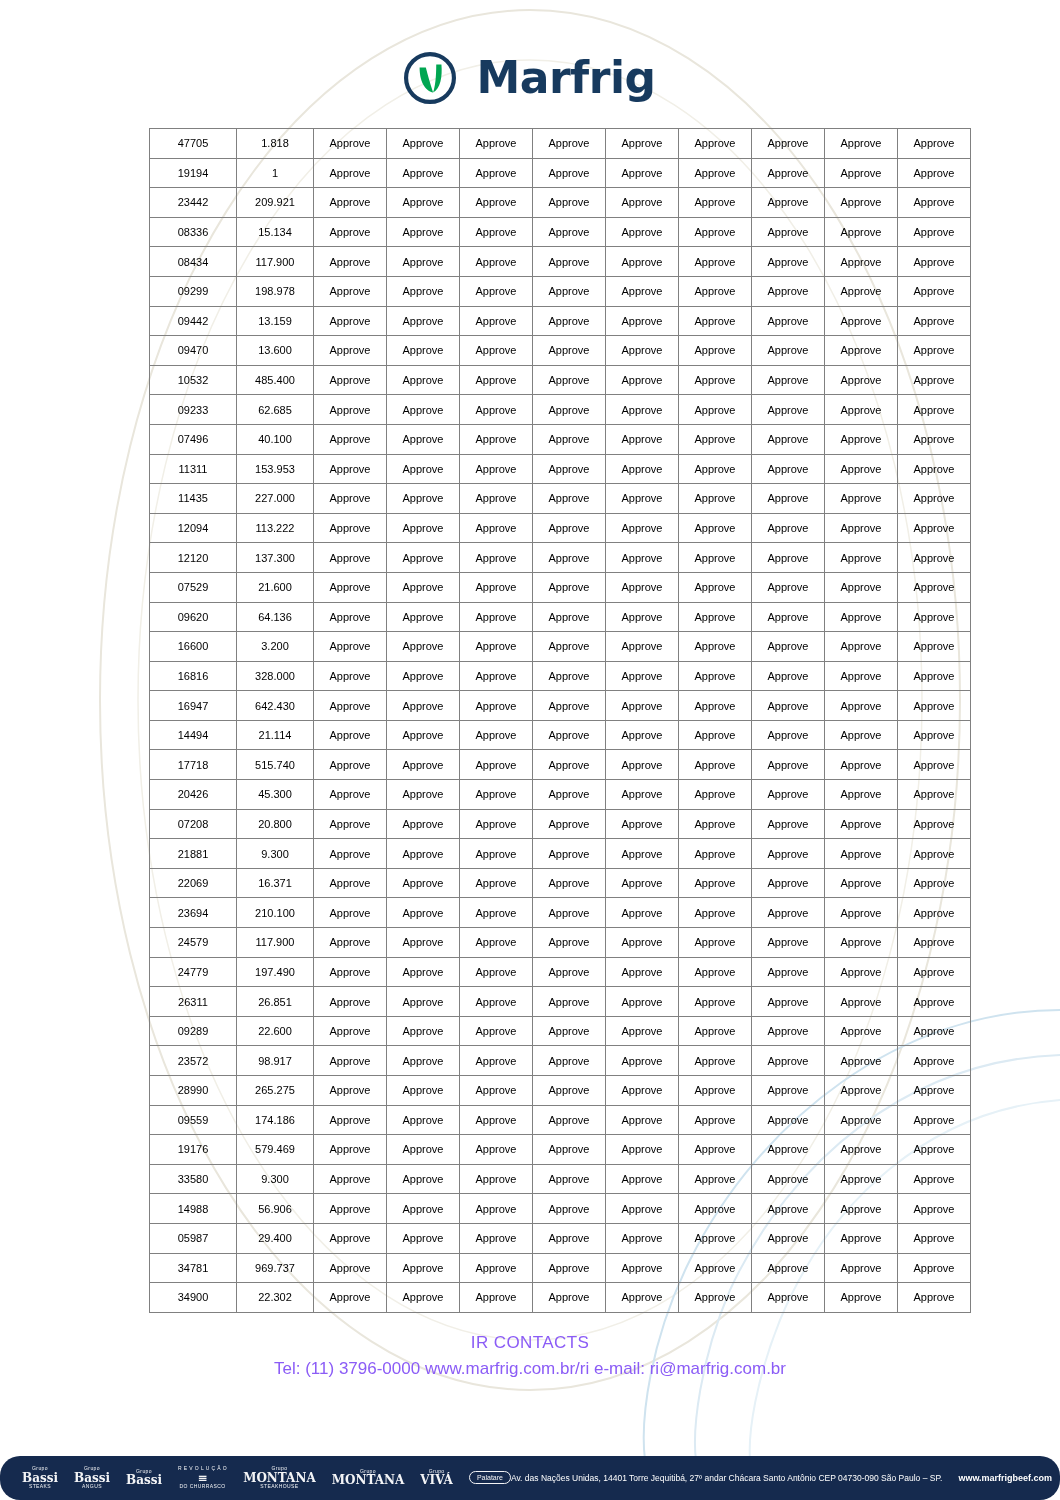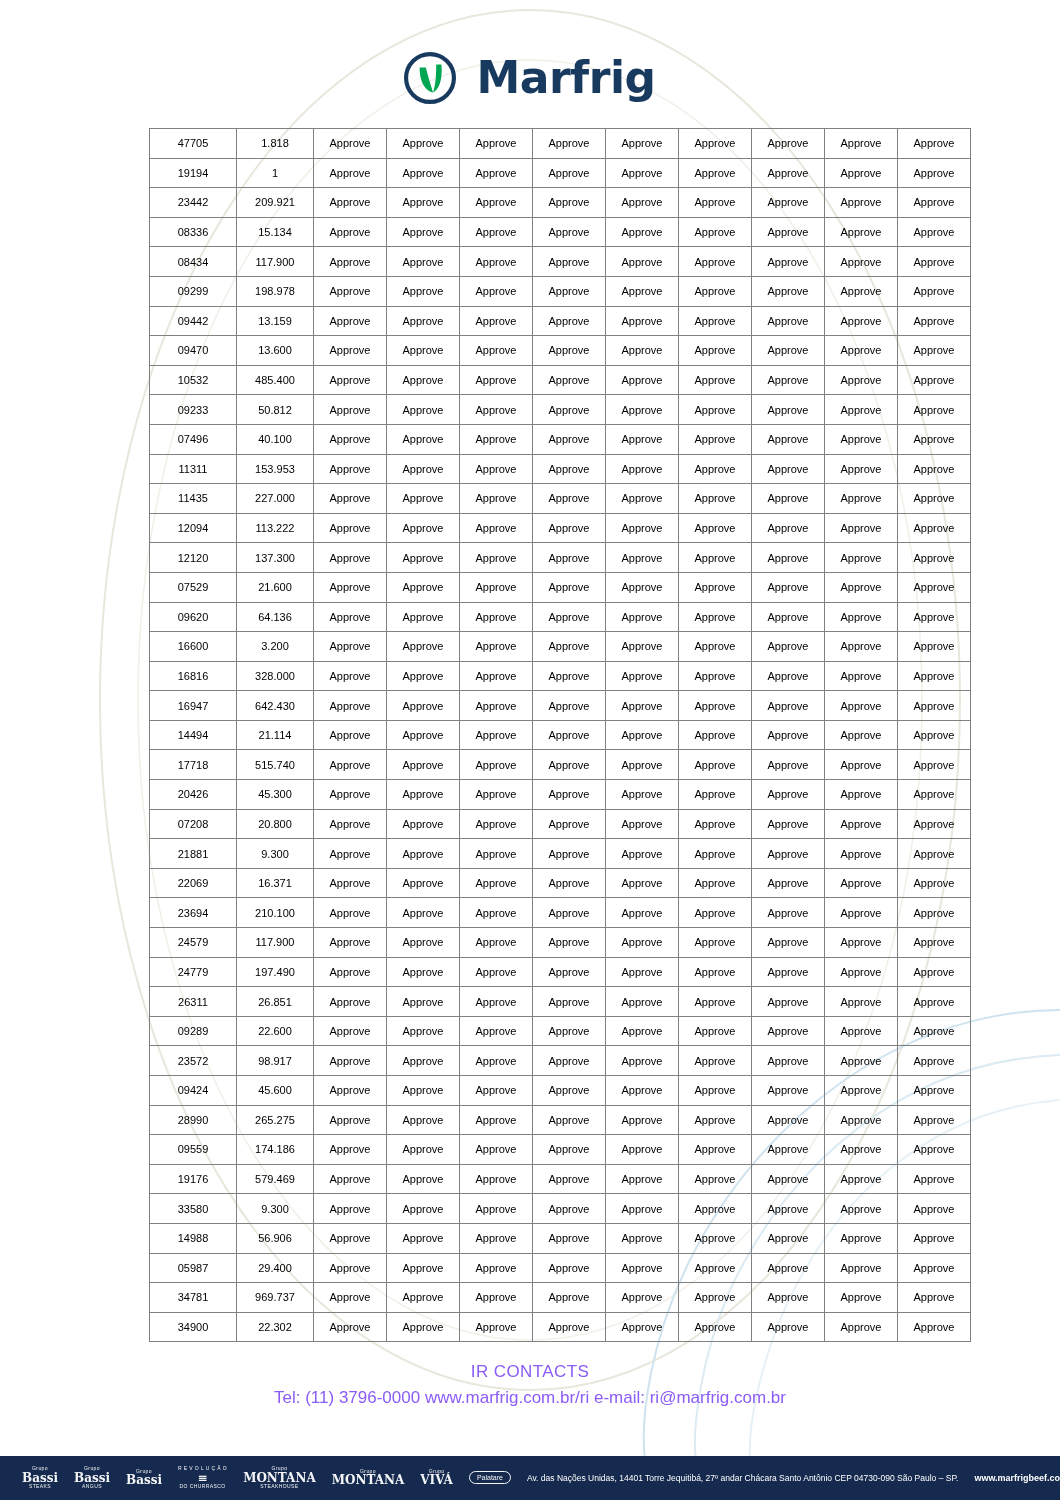--- a/index.html
+++ b/index.html
@@ -103,20 +103,21 @@
   .bottom-band {
     position: absolute;
     left: 0;
     bottom: 0;
     width: 1060px;
     height: 44px;
     background: #152a4e;
     display: flex;
     align-items: center;
     z-index: 3;
+    border-radius: 20px;
   }
   .brands {
     display: flex;
     align-items: center;
     gap: 16px;
     padding-left: 22px;
   }
   .brand {
     color: #ffffff;
     font-size: 8px;
@@ -142,21 +143,20 @@
     padding: 2px 7px;
     font-size: 7px;
     color: #fff;
   }
   .band-address {
     color: #ffffff;
     font-size: 8.5px;
     margin-left: auto;
     padding-right: 16px;
     white-space: nowrap;
-    padding-left: 16px;
   }
   .band-site {
     color: #ffffff;
     font-size: 9px;
     font-weight: bold;
     padding-right: 20px;
     white-space: nowrap;
   }
 </style>
 </head>
@@ -298,21 +298,21 @@
             <td class="col-st">Approve</td>
             <td class="col-st">Approve</td>
             <td class="col-st">Approve</td>
             <td class="col-st">Approve</td>
             <td class="col-st">Approve</td>
             <td class="col-st">Approve</td>
             <td class="col-st">Approve</td>
           </tr>
           <tr>
             <td class="col-id">09233</td>
-            <td class="col-val">50.812</td>
+            <td class="col-val">62.685</td>
             <td class="col-st">Approve</td>
             <td class="col-st">Approve</td>
             <td class="col-st">Approve</td>
             <td class="col-st">Approve</td>
             <td class="col-st">Approve</td>
             <td class="col-st">Approve</td>
             <td class="col-st">Approve</td>
             <td class="col-st">Approve</td>
             <td class="col-st">Approve</td>
           </tr>
@@ -585,33 +585,20 @@
             <td class="col-st">Approve</td>
             <td class="col-st">Approve</td>
             <td class="col-st">Approve</td>
             <td class="col-st">Approve</td>
             <td class="col-st">Approve</td>
             <td class="col-st">Approve</td>
           </tr>
           <tr>
             <td class="col-id">23572</td>
             <td class="col-val">98.917</td>
-            <td class="col-st">Approve</td>
-            <td class="col-st">Approve</td>
-            <td class="col-st">Approve</td>
-            <td class="col-st">Approve</td>
-            <td class="col-st">Approve</td>
-            <td class="col-st">Approve</td>
-            <td class="col-st">Approve</td>
-            <td class="col-st">Approve</td>
-            <td class="col-st">Approve</td>
-          </tr>
-          <tr>
-            <td class="col-id">09424</td>
-            <td class="col-val">45.600</td>
             <td class="col-st">Approve</td>
             <td class="col-st">Approve</td>
             <td class="col-st">Approve</td>
             <td class="col-st">Approve</td>
             <td class="col-st">Approve</td>
             <td class="col-st">Approve</td>
             <td class="col-st">Approve</td>
             <td class="col-st">Approve</td>
             <td class="col-st">Approve</td>
           </tr>

